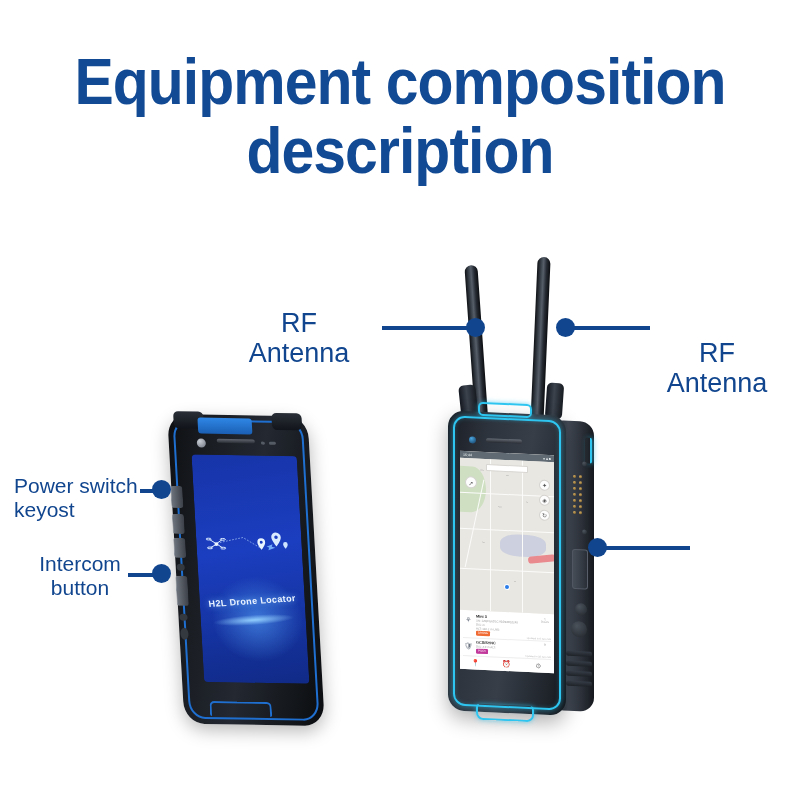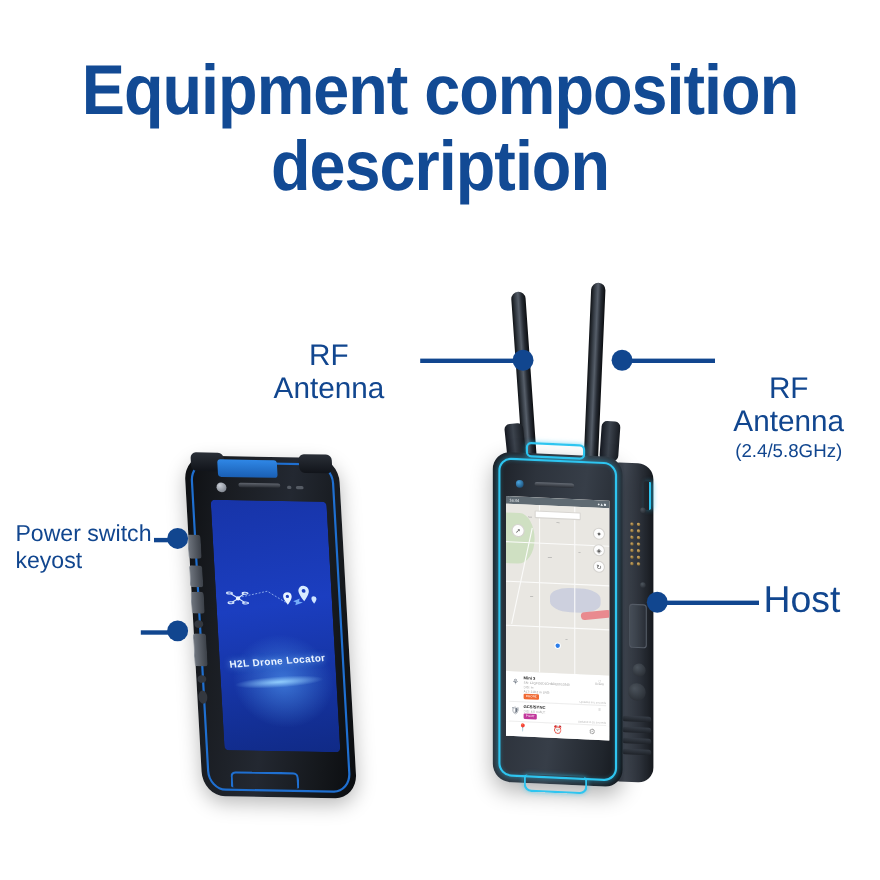--- a/index.html
+++ b/index.html
@@ -405,28 +405,28 @@
   <div class="callout big" style="left:224px; top:308px; width:150px; text-align:center;">RF
 Antenna</div>
   <div class="leader" style="left:382px; top:326px; width:88px;"></div>
   <div class="dot" style="left:466px; top:318px;"></div>
 
   <div class="dot" style="left:556px; top:318px;"></div>
   <div class="leader" style="left:572px; top:326px; width:78px;"></div>
   <div class="callout big" style="left:638px; top:308px; width:158px; text-align:center;">
     <span>RF
 Antenna</span>
-    <span class="sub">(2.4/5.8GHz)</span>
   </div>
 
   <div class="callout" style="left:14px; top:474px; width:126px; text-align:left;">Power switch
 keyost</div>
   <div class="leader" style="left:140px; top:489px; width:26px;"></div>
   <div class="dot" style="left:152px; top:480px;"></div>
 
+  <div class="callout" style="left:20px; top:552px; width:120px; text-align:center;">Intercom
+button</div>
   <div class="leader" style="left:128px; top:573px; width:38px;"></div>
   <div class="dot" style="left:152px; top:564px;"></div>
 
   <div class="dot" style="left:588px; top:538px;"></div>
   <div class="leader" style="left:600px; top:546px; width:90px;"></div>
-  <div class="callout host" style="left:694px; top:526px; width:100px; text-align:left;">Host</div>
 
 </div>
 
 </body></html>

